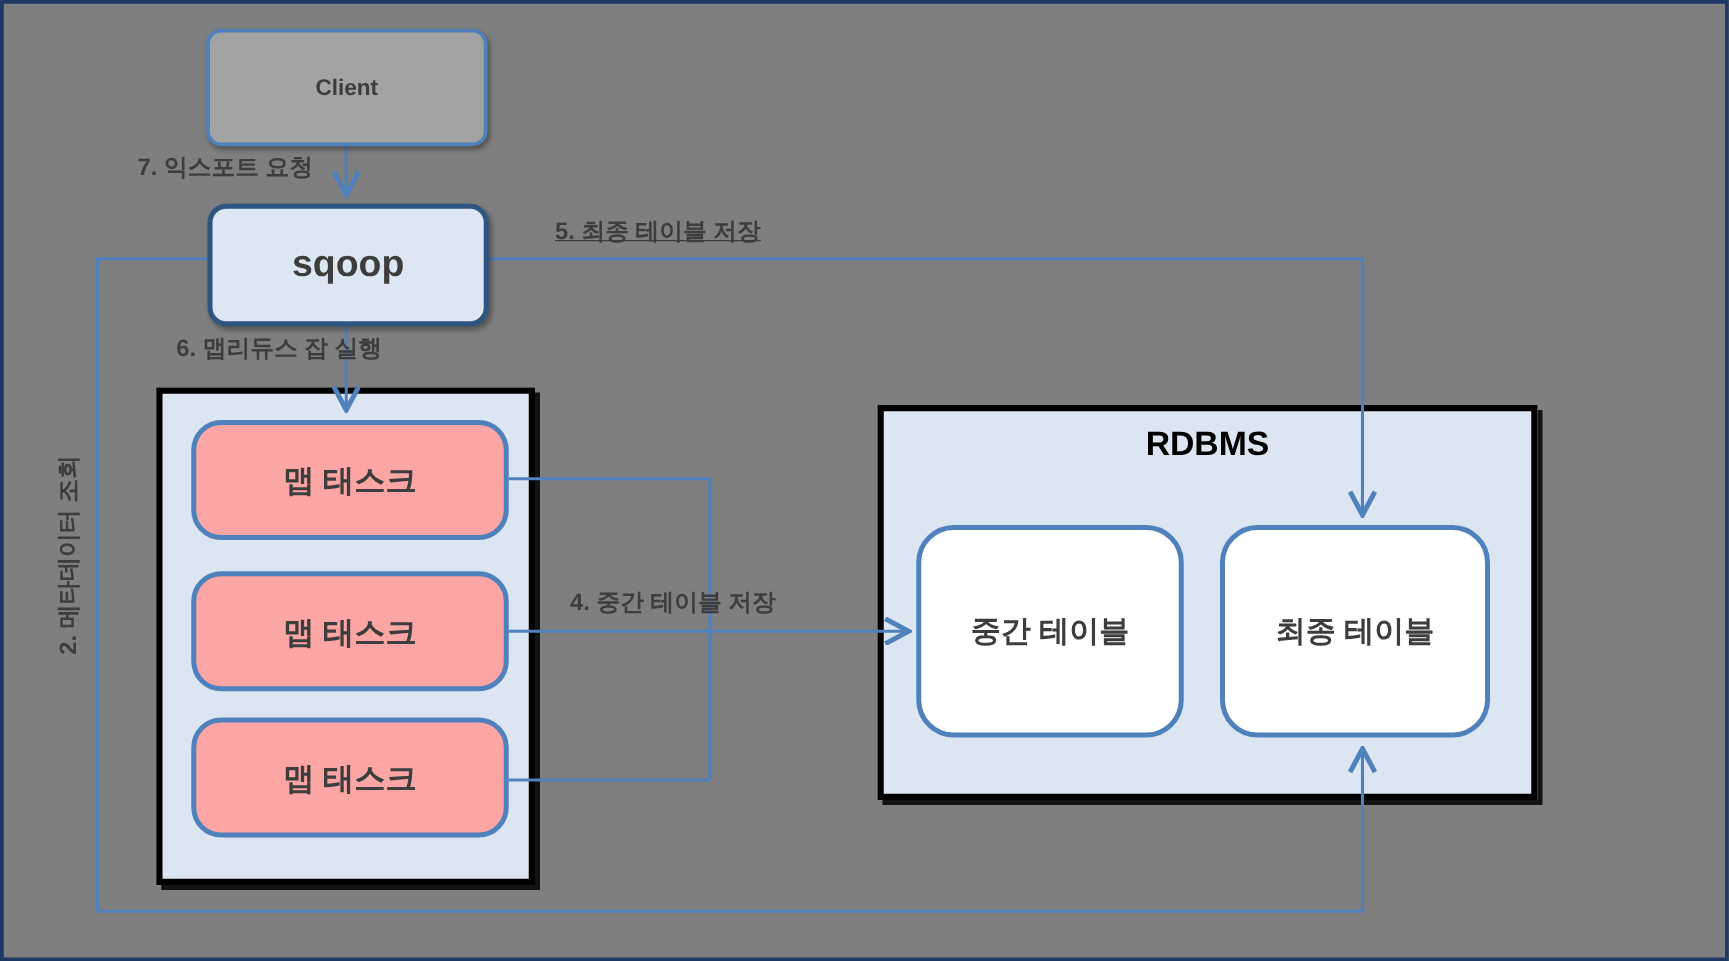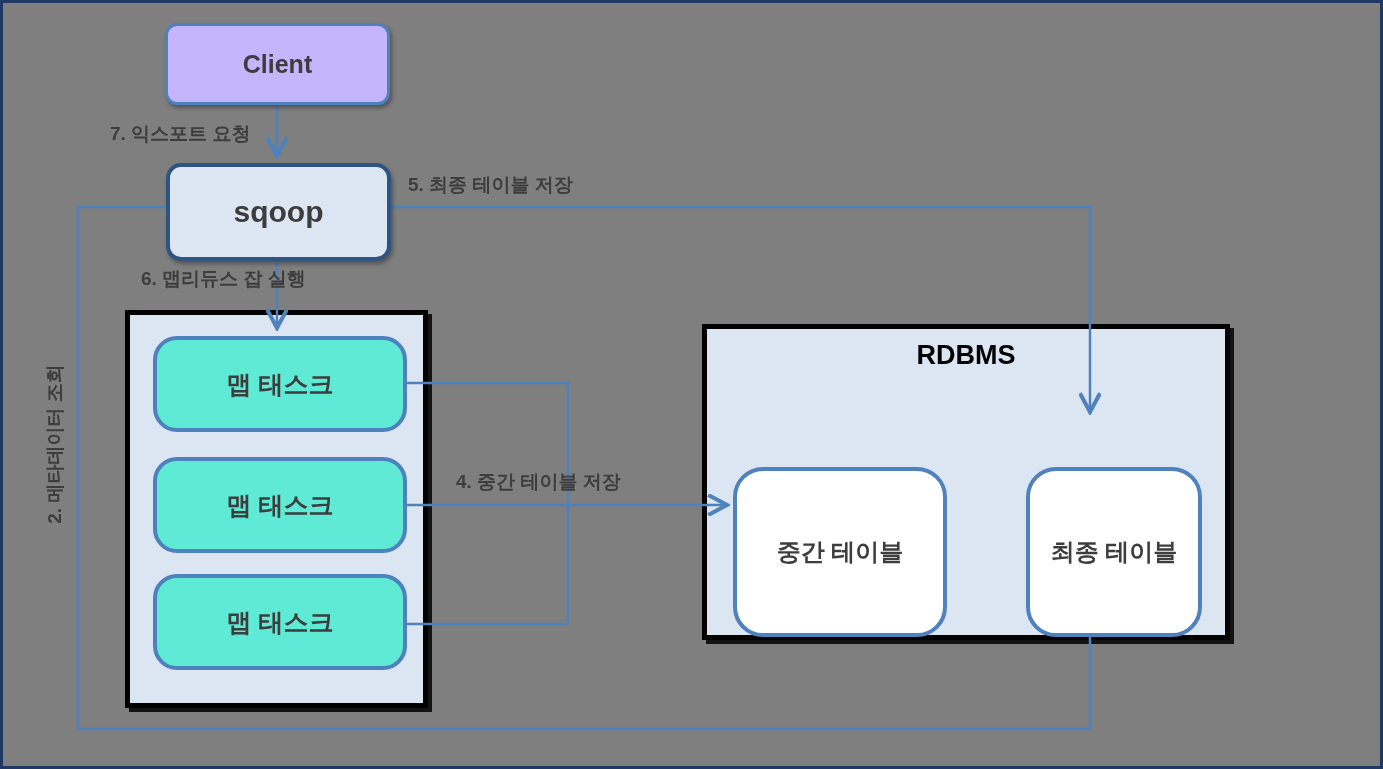--- a/index.html
+++ b/index.html
@@ -11,67 +11,66 @@
   .frame{
     position:absolute;inset:0;border:3px solid #1f3864;box-sizing:border-box;
     pointer-events:none;
   }
   .node{
     position:absolute;box-sizing:border-box;display:flex;
     align-items:center;justify-content:center;
     font-weight:bold;color:#3d3d3d;text-align:center;
   }
   .client-box{
-    left:165px;top:23px;width:225px;height:82px;
-    background:#c4b5fd;border:3px solid #4f81bd;border-radius:12px;
-    font-size:25px;box-shadow:2px 3px 4px rgba(0,0,0,0.35);
+    left:165px;top:23px;width:225px;height:94px;
+    background:#a3a3a3;border:3px solid #4f81bd;border-radius:12px;
+    font-size:18px;box-shadow:2px 3px 4px rgba(0,0,0,0.35);
   }
   .sqoop-box{
     left:166px;top:163px;width:225px;height:98px;
     background:#dde7f3;border:4px solid #2e5581;border-radius:15px;
     font-size:30px;box-shadow:2px 3px 4px rgba(0,0,0,0.35);
   }
   .map-container{
     position:absolute;left:125px;top:310px;width:303px;height:398px;
     box-sizing:border-box;background:#dce6f2;border:5px solid #000;
     box-shadow:4px 4px 0 rgba(0,0,0,0.85);
   }
   .map-task{
     left:153px;width:254px;height:96px;
-    background:#5eead4;border:4px solid #4f81bd;border-radius:24px;
+    background:#fca5a5;border:4px solid #4f81bd;border-radius:24px;
     font-size:25px;
   }
   .map-task.t1{top:336px;}
   .map-task.t2{top:457px;}
   .map-task.t3{top:574px;}
   .rdbms-container{
     position:absolute;left:702px;top:324px;width:528px;height:316px;
     box-sizing:border-box;background:#dce6f2;border:5px solid #000;
     box-shadow:4px 4px 0 rgba(0,0,0,0.85);
   }
   .rdbms-title{
     position:absolute;left:702px;top:340px;width:528px;text-align:center;
     font-weight:bold;font-size:27px;color:#000000;
   }
   .table-box{
     top:420px;width:214px;height:170px;
     background:#ffffff;border:4px solid #4f81bd;border-radius:30px;
     font-size:24px;
-    margin-top:47px;
   }
   .table-box.mid{left:733px;}
-  .table-box.fin{left:1026px;width:176px;}
+  .table-box.fin{left:976px;width:216px;}
   .edge-label{
     position:absolute;font-weight:bold;font-size:19px;color:#3d3d3d;
     white-space:nowrap;
   }
   .lbl-1{left:110px;top:121px;}
   .lbl-3{left:141px;top:266px;}
   .lbl-4{left:456px;top:469px;}
-  .lbl-5{left:408px;top:172px;}
+  .lbl-5{left:444px;top:172px;text-decoration:underline;}
   .lbl-2{
     left:-55px;top:431px;width:220px;text-align:center;
     transform:rotate(-90deg);
   }
   svg.wires{position:absolute;left:0;top:0;pointer-events:none;}
 </style>
 </head>
 <body>
 
 <div class="frame"></div>

